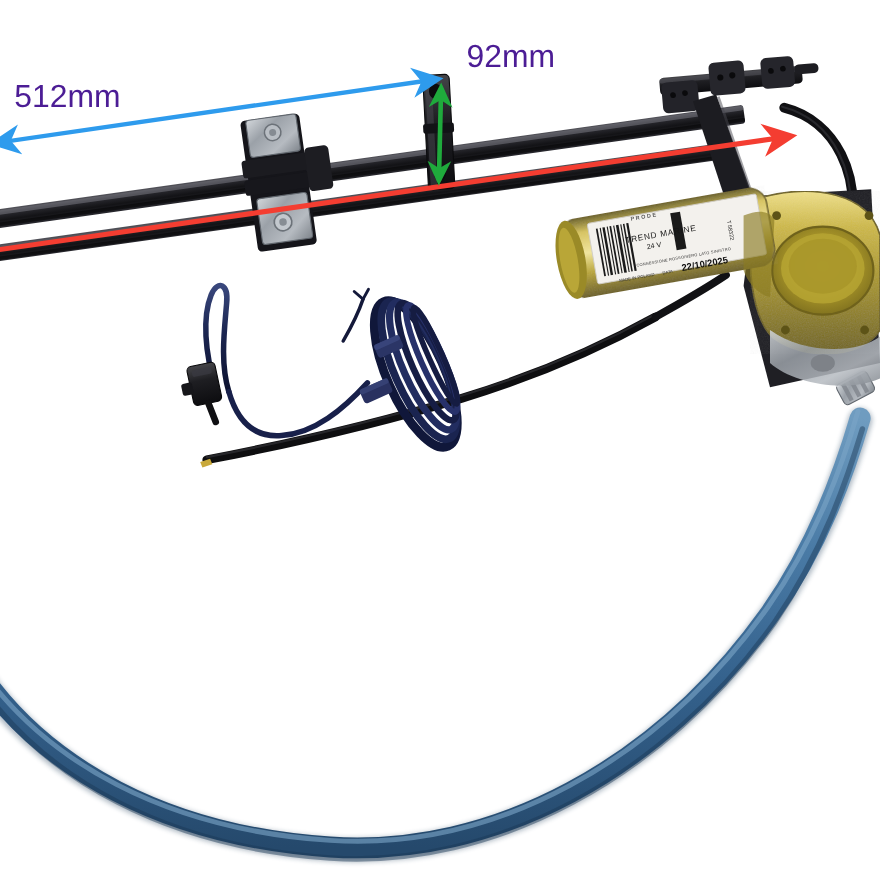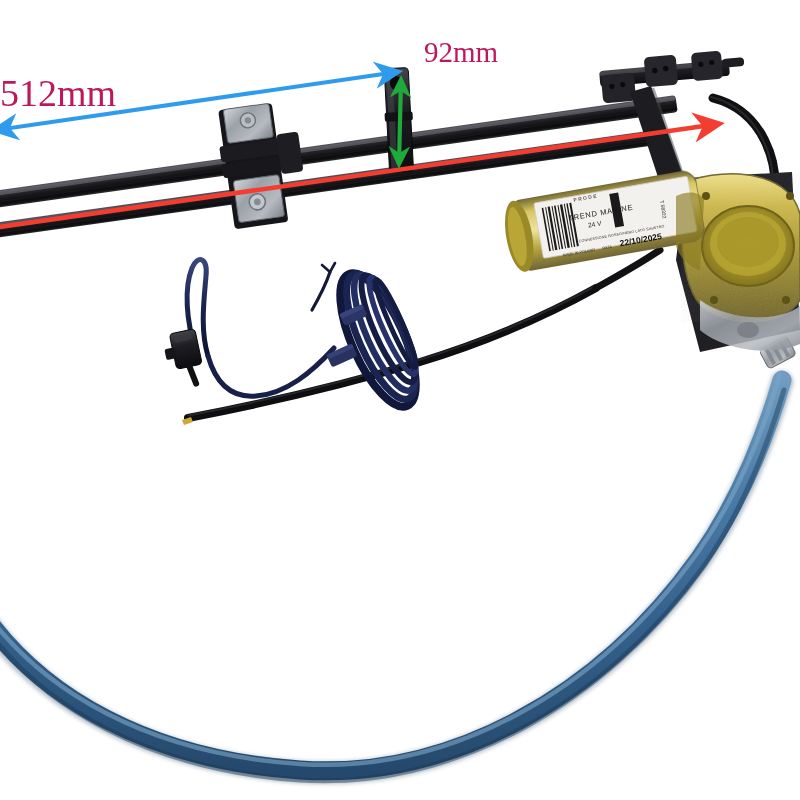--- a/index.html
+++ b/index.html
@@ -7,27 +7,27 @@
   body{font-family:"Liberation Serif", serif;}
   #stage{
     position:relative;
     width:800px;height:800px;
     background:#ffffff;
     overflow:hidden;
   }
   #photo{position:absolute;inset:0;width:800px;height:800px;}
   .anno-label{
     position:absolute;
-    font-family:Liberation Serif, serif;
-    color:#be185d;
+    font-family:Liberation Sans, sans-serif;
+    color:#4c1d95;
     white-space:nowrap;
     letter-spacing:0px;
     line-height:1;
   }
-  #lbl-512{ left:0;  top:74px;  font-size:38px; }
+  #lbl-512{ left:13px;  top:74px;  font-size:29px; }
   #lbl-92 { left:424px;top:38px;  font-size:29px; }
   #lbl-825{ left:4px;  top:244px; font-size:30px; }
   .svg-layer{position:absolute;inset:0;width:800px;height:800px;}
 </style>
 </head>
 <body>
 
 <div id="stage">
 
   <svg id="photo" class="svg-layer" viewBox="0 0 800 800">

